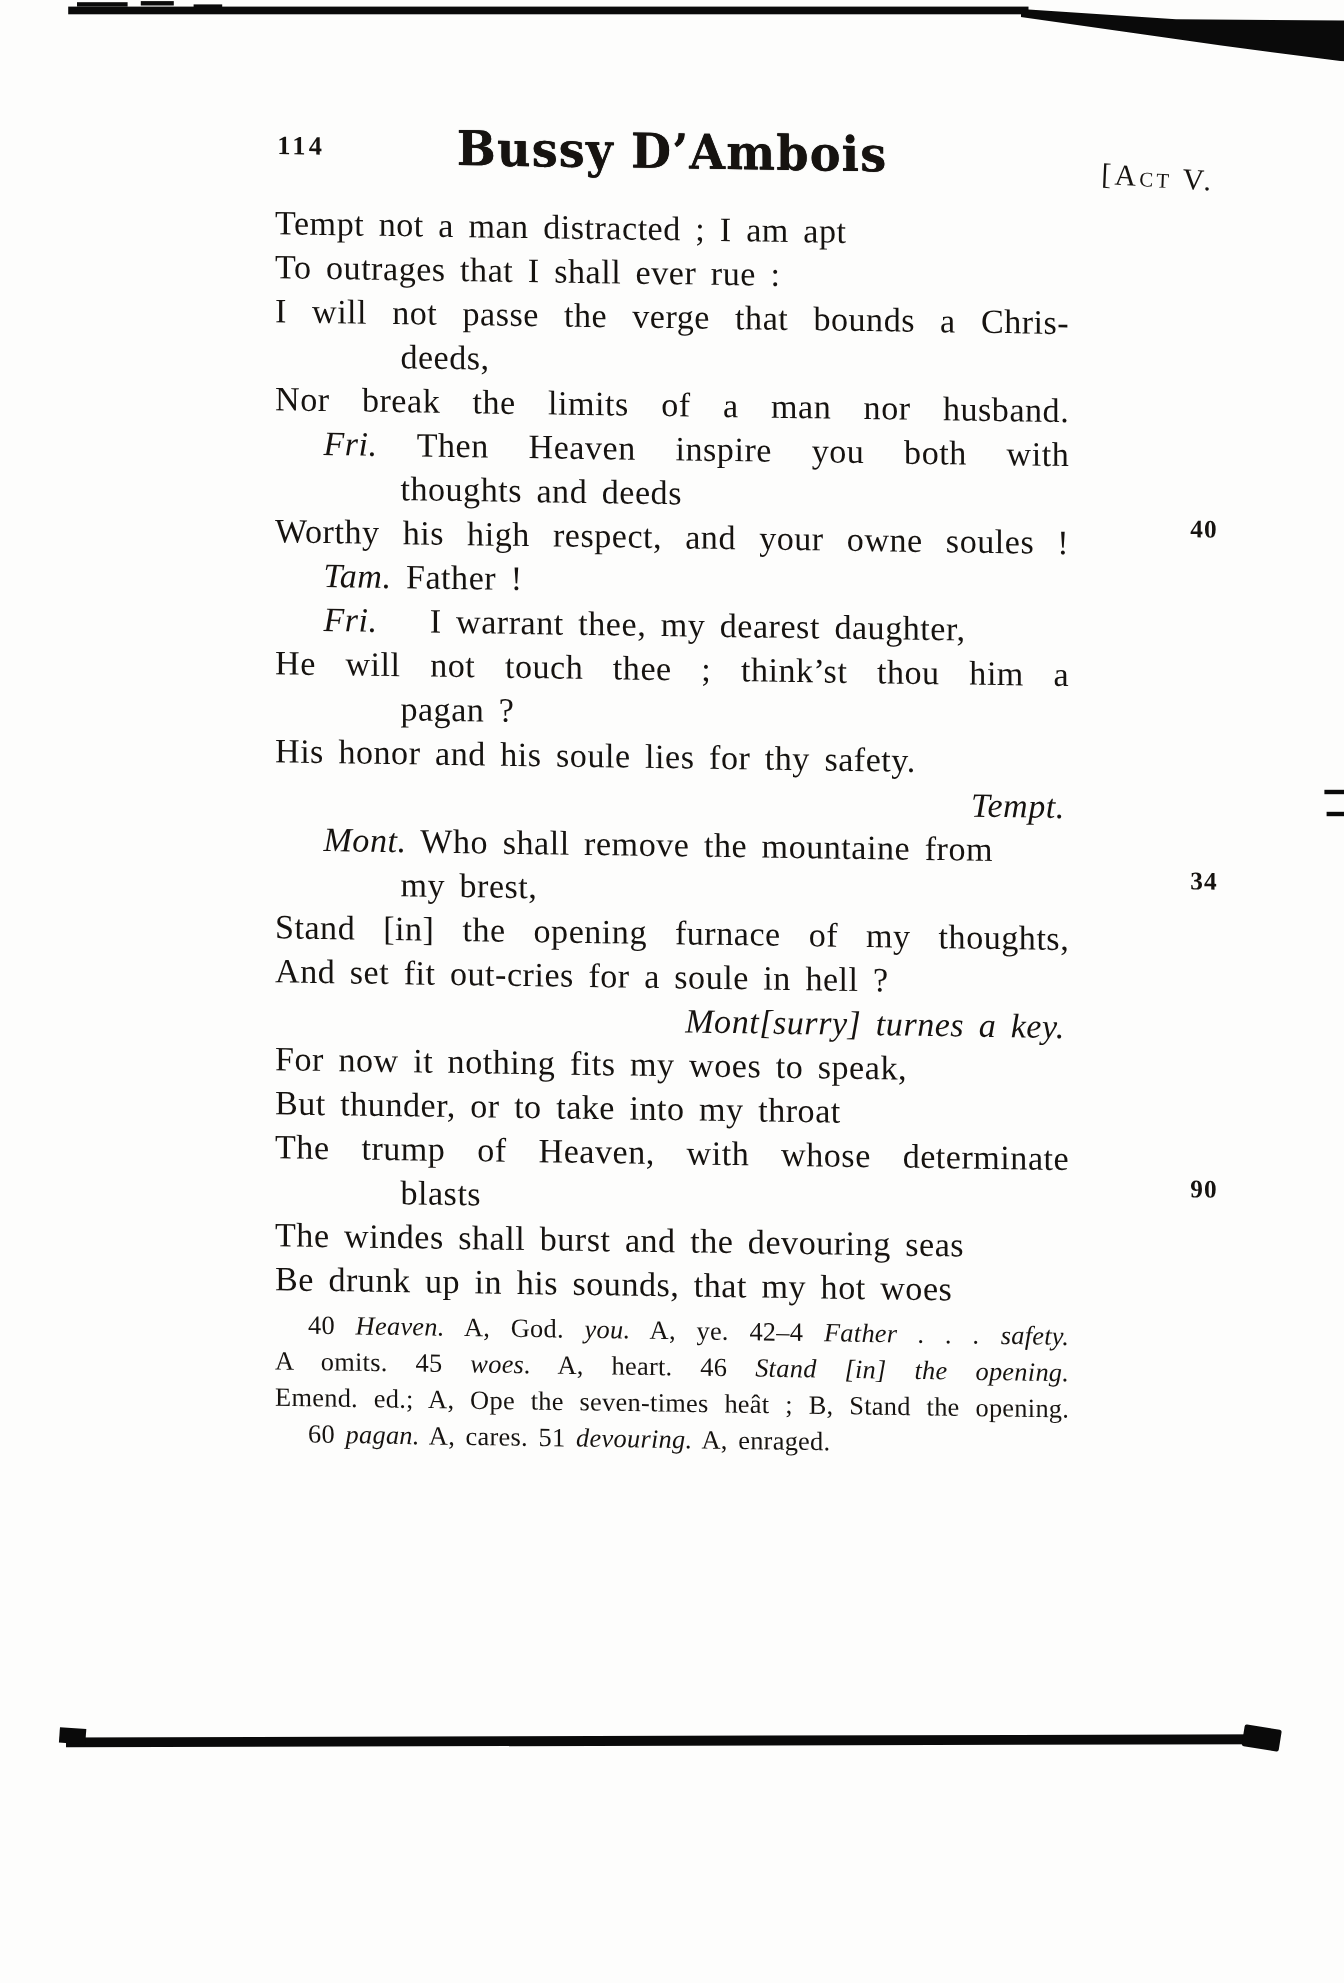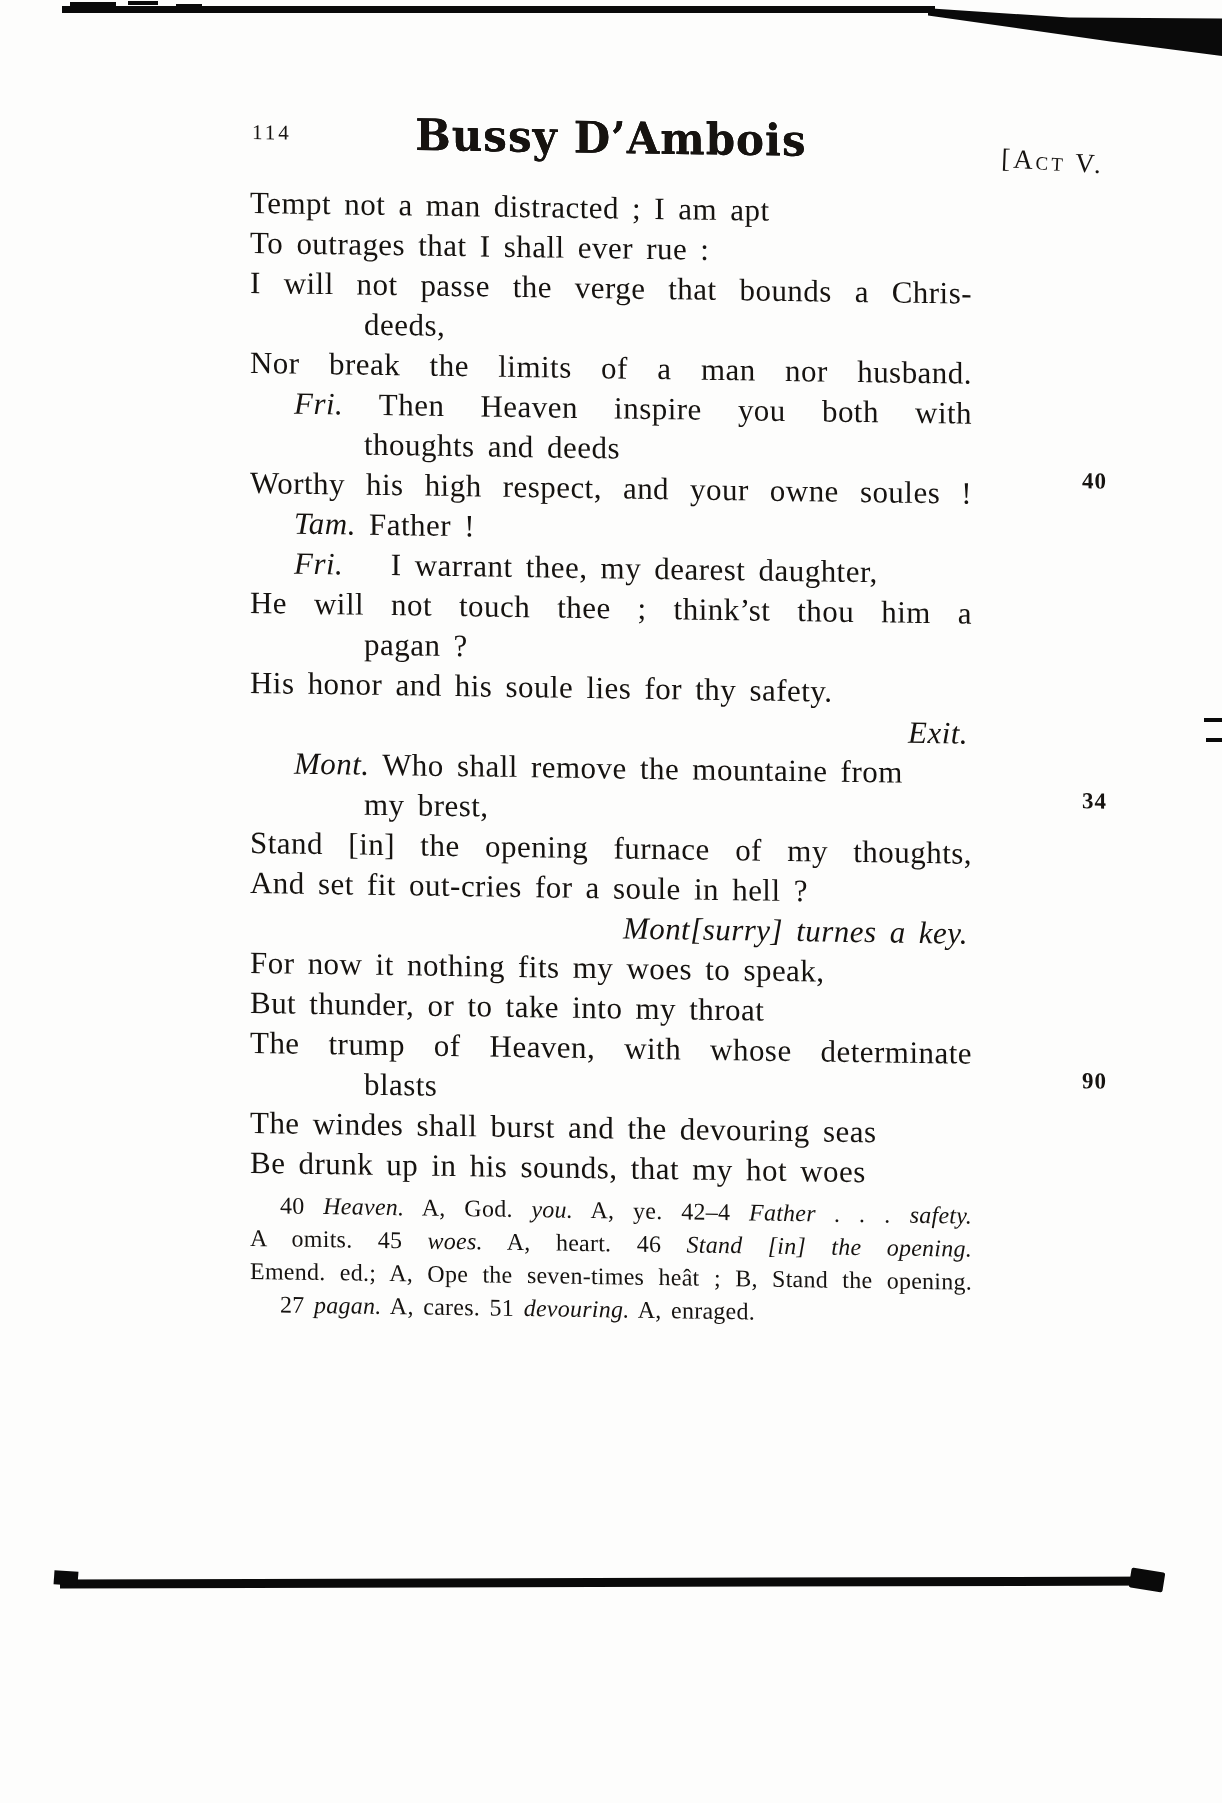--- a/index.html
+++ b/index.html
@@ -31,21 +31,21 @@
   .content{
     position:absolute;left:250px;top:108px;width:722px;
     transform:skewY(0.85deg);
     transform-origin:0 0;
   }
 
   
   .hdr{position:relative;height:75px;}
   .folio{
     position:absolute;left:2px;top:12px;
-    font-size:21px;letter-spacing:3px;
+    font-size:24px;letter-spacing:3px;font-weight:bold;
   }
   .running-title{
     position:absolute;left:0;right:0;top:0;
     text-align:center;
     font-family:"DejaVu Serif", serif;
     font-size:42px;font-weight:700;letter-spacing:1px;
     transform:scaleY(1.04);
     text-shadow:0 0 .6px #000;
   }
   .act{
@@ -105,35 +105,35 @@
         <div class="vline ind-turnover"><span>deeds,</span></div>
         <div class="vline ind-flush just"><span>Nor break the limits of a man nor husband.</span></div>
         <div class="vline ind-speaker just"><span class="it">Fri.</span><span> Then Heaven inspire you both with</span></div>
         <div class="vline ind-turnover"><span>thoughts and deeds</span></div>
         <div class="vline ind-flush just"><span>Worthy his high respect, and your owne soules !</span><span class="lnum">40</span></div>
         <div class="vline ind-speaker"><span class="it">Tam.</span><span> Father !</span></div>
         <div class="vline ind-speaker"><span class="it">Fri.</span><span>  I warrant thee, my dearest daughter,</span></div>
         <div class="vline ind-flush just"><span>He will not touch thee ; think’st thou him a</span></div>
         <div class="vline ind-turnover"><span>pagan ?</span></div>
         <div class="vline ind-flush"><span>His honor and his soule lies for thy safety.</span></div>
-        <div class="vline ind-flush right"><span class="it">Exit.</span></div>
+        <div class="vline ind-flush right"><span class="it">Tempt.</span></div>
         <div class="vline ind-speaker"><span class="it">Mont.</span><span> Who shall remove the mountaine from</span></div>
         <div class="vline ind-turnover"><span>my brest,</span><span class="lnum">34</span></div>
         <div class="vline ind-flush just"><span>Stand [in] the opening furnace of my thoughts,</span></div>
         <div class="vline ind-flush"><span>And set fit out-cries for a soule in hell ?</span></div>
         <div class="vline ind-flush right"><span class="it">Mont[surry] turnes a key.</span></div>
         <div class="vline ind-flush"><span>For now it nothing fits my woes to speak,</span></div>
         <div class="vline ind-flush"><span>But thunder, or to take into my throat</span></div>
         <div class="vline ind-flush just"><span>The trump of Heaven, with whose determinate</span></div>
         <div class="vline ind-turnover"><span>blasts</span><span class="lnum">90</span></div>
         <div class="vline ind-flush"><span>The windes shall burst and the devouring seas</span></div>
         <div class="vline ind-flush"><span>Be drunk up in his sounds, that my hot woes</span></div>
       </div>
 
     <div class="fnotes">
         <div class="fline fi just"><span>40 </span><span class="it">Heaven.</span><span> A, God. </span><span class="it">you.</span><span> A, ye. 42–4 </span><span class="it">Father . . . safety.</span></div>
         <div class="fline just"><span>A omits. 45 </span><span class="it">woes.</span><span> A, heart. 46 </span><span class="it">Stand [in] the opening.</span></div>
         <div class="fline just"><span>Emend. ed.; A, Ope the seven-times heât ; B, Stand the opening.</span></div>
-        <div class="fline fi"><span>27 </span><span class="it">pagan.</span><span> A, cares. 51 </span><span class="it">devouring.</span><span> A, enraged.</span></div>
+        <div class="fline fi"><span>60 </span><span class="it">pagan.</span><span> A, cares. 51 </span><span class="it">devouring.</span><span> A, enraged.</span></div>
       </div>
 
   </div>
 </div>
 
 </body></html>

